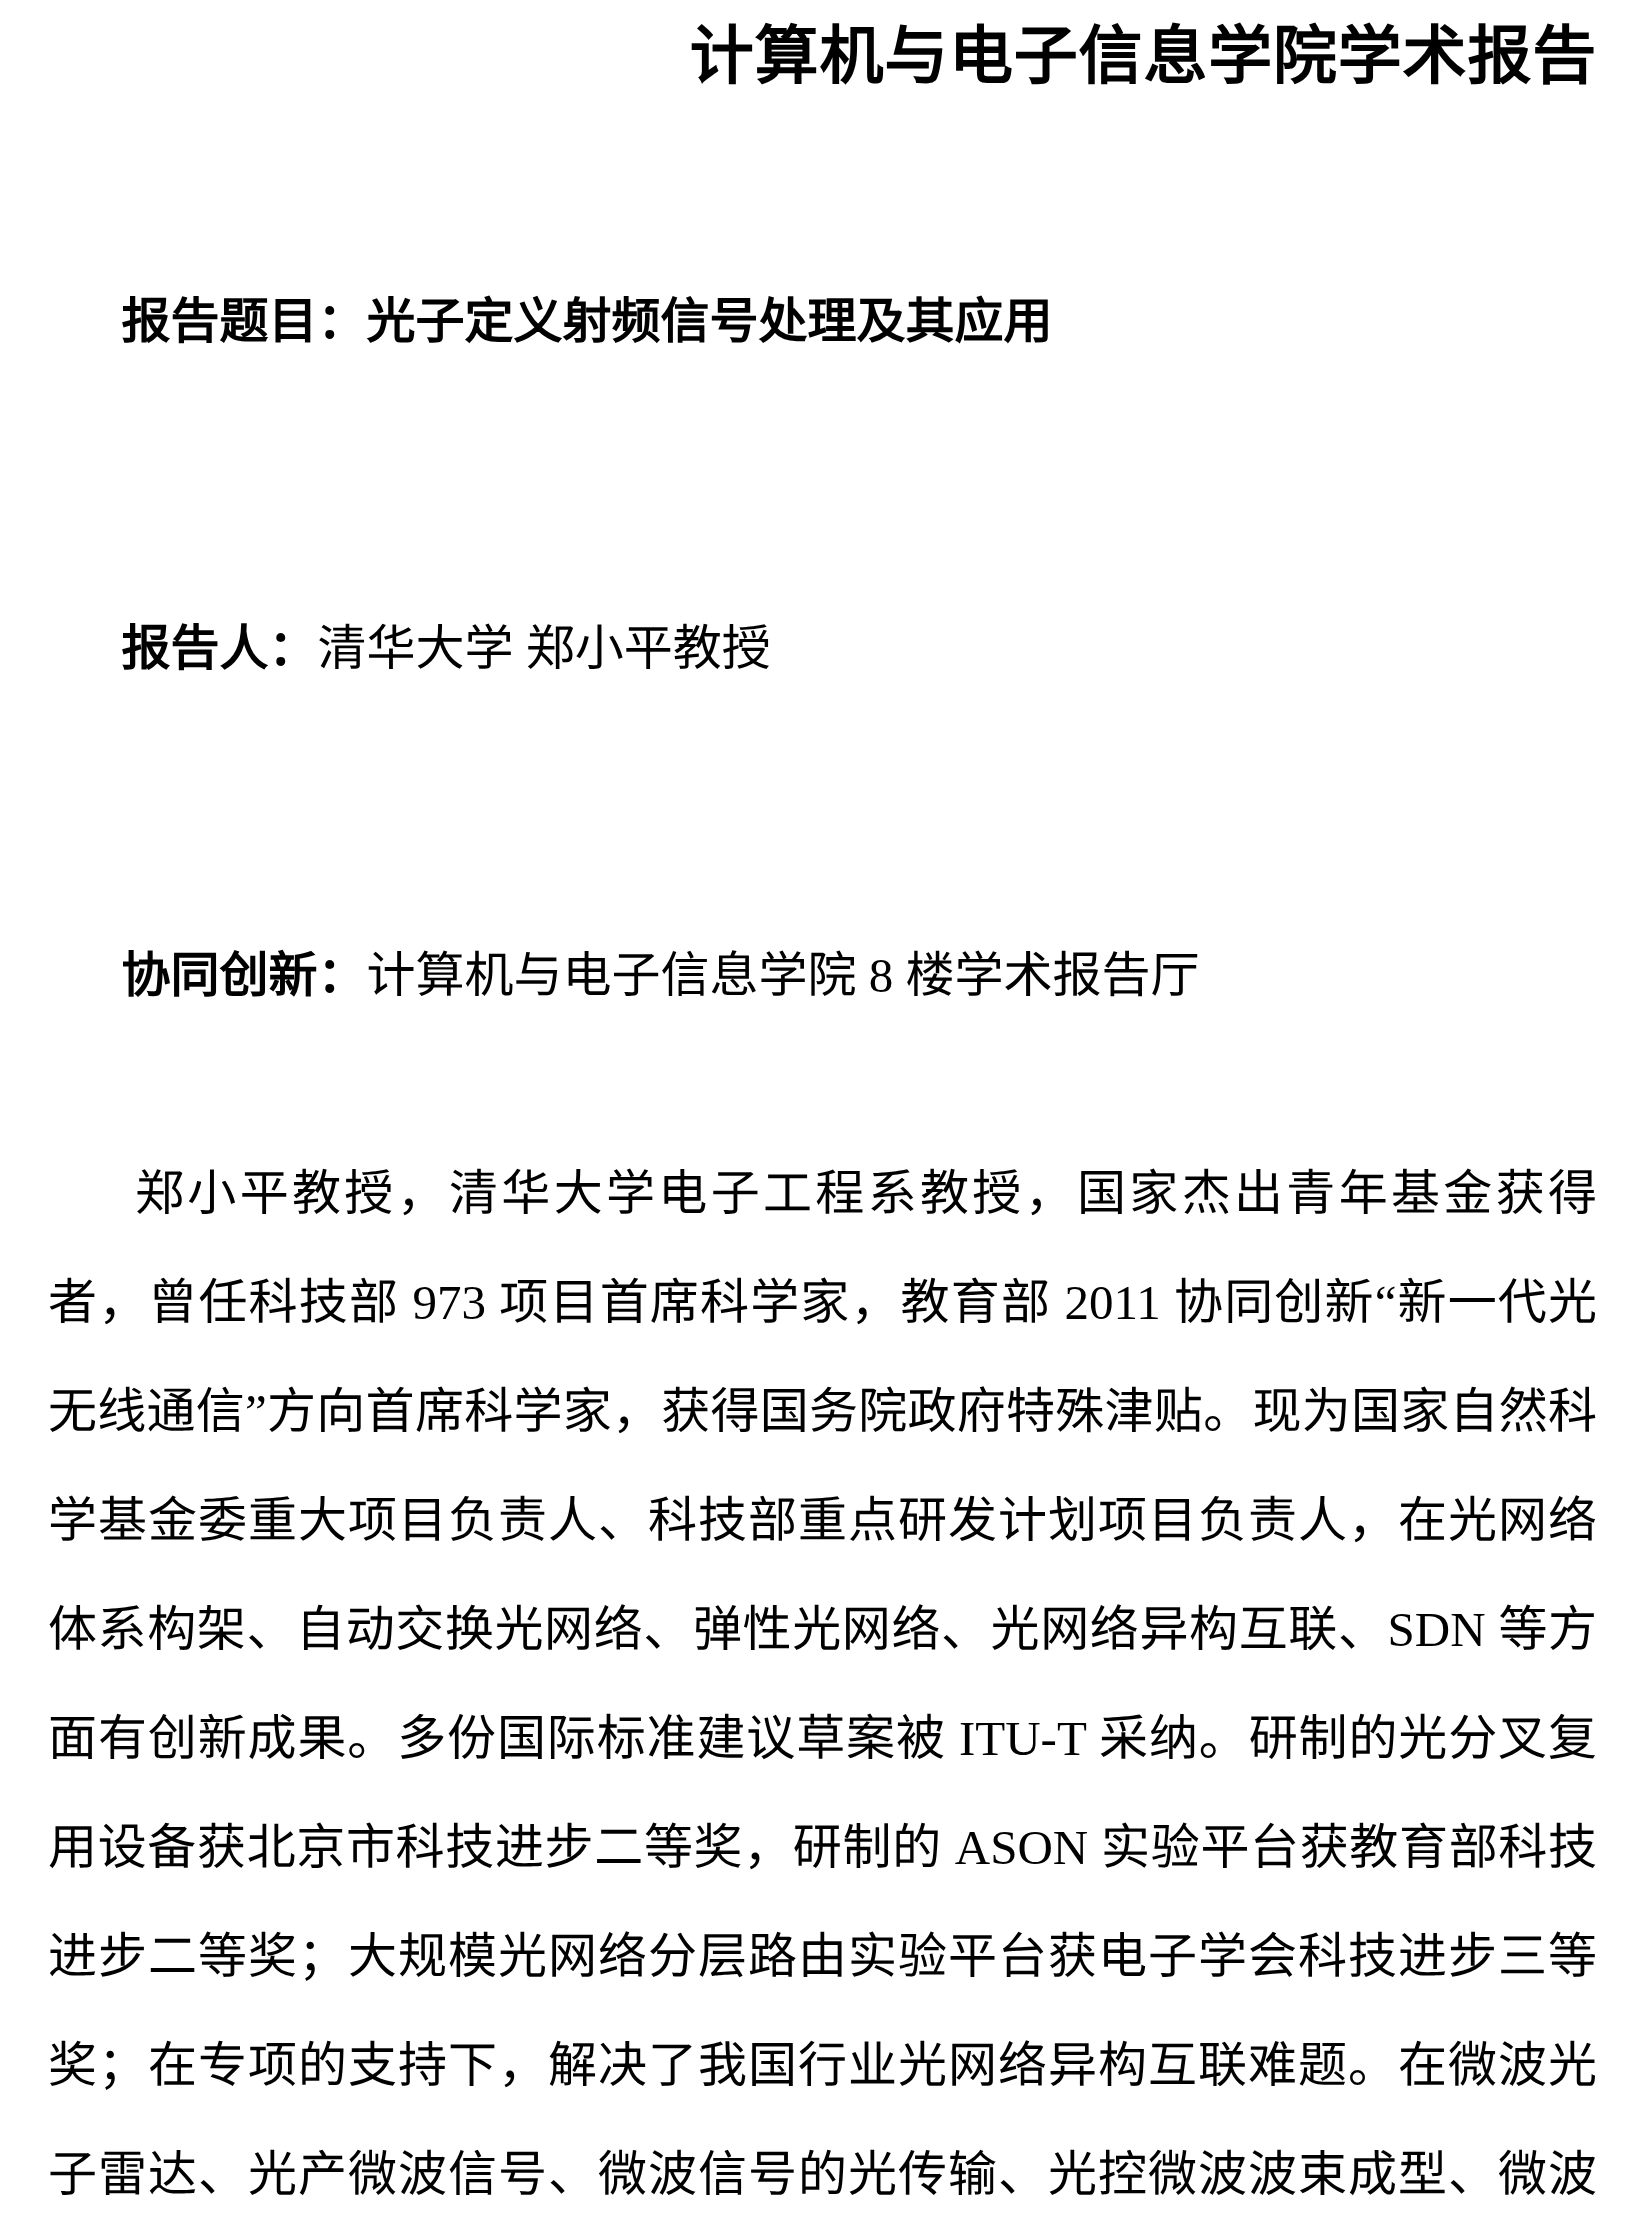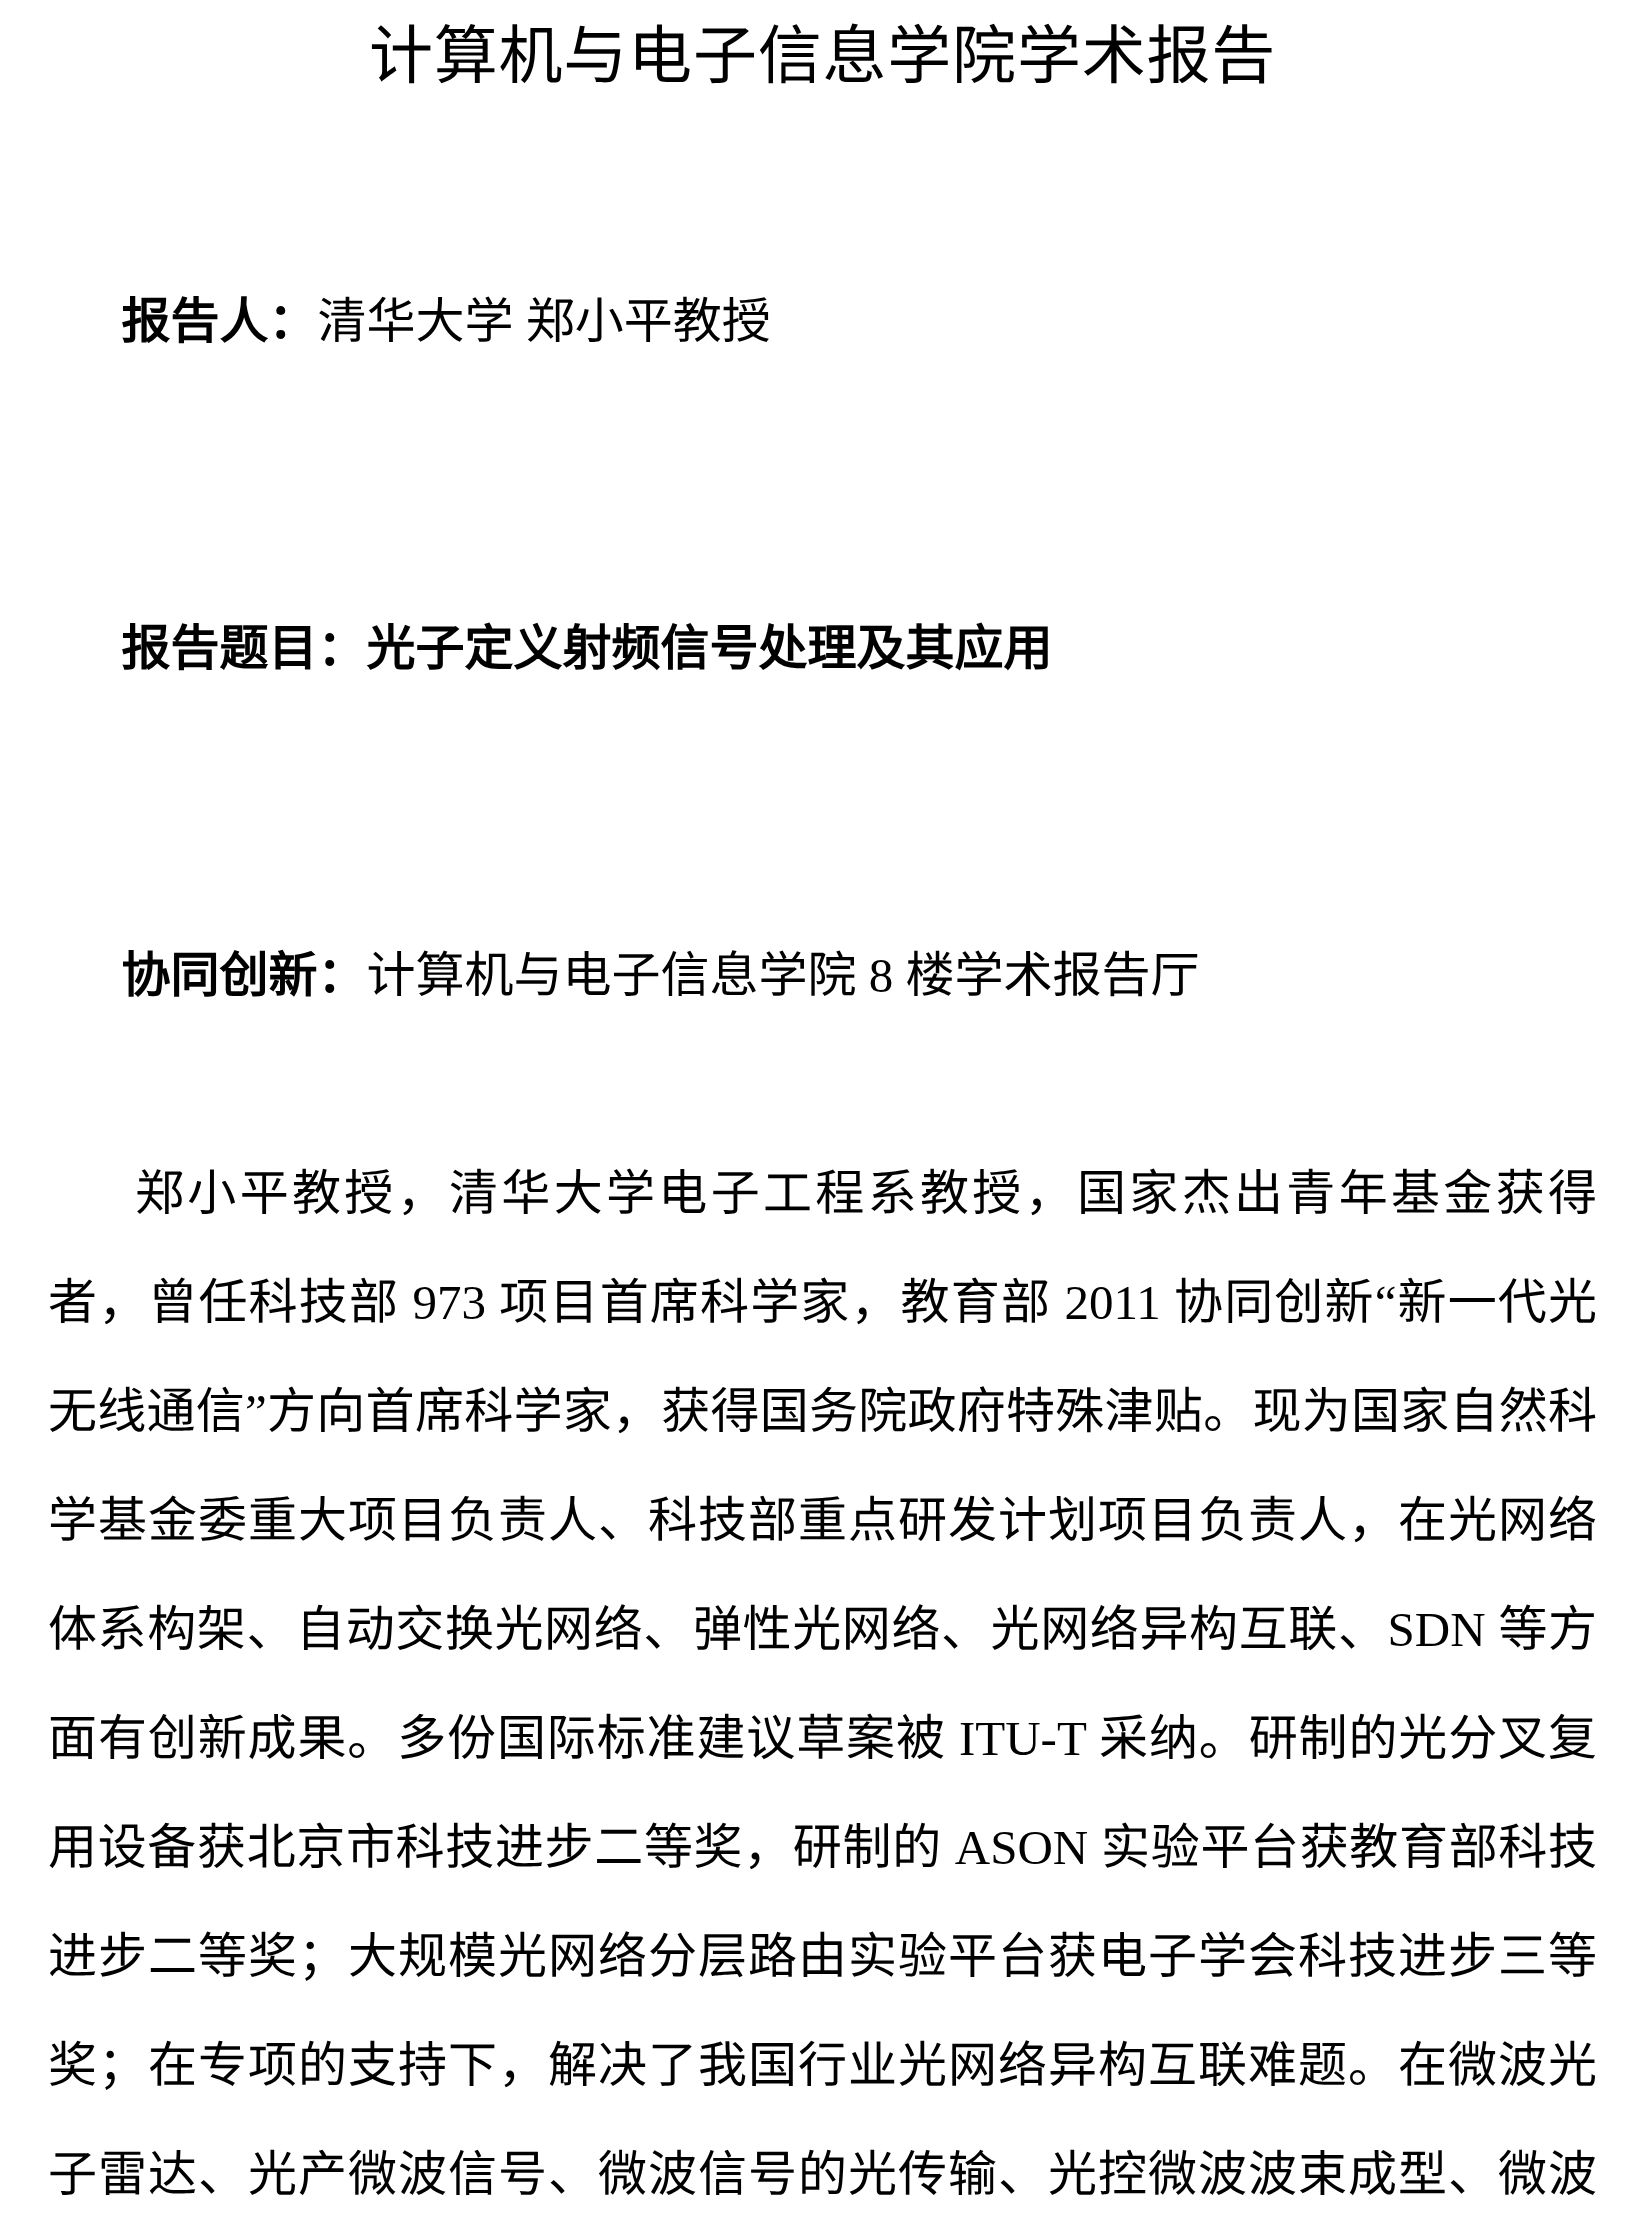--- a/index.html
+++ b/index.html
@@ -15,22 +15,22 @@
       overflow: hidden;
     }
     .page {
       box-sizing: border-box;
       width: 1645px;
       height: 2216px;
       padding: 0 48px;
     }
     .doc-title {
       font-size: 64px;
-      font-weight: 400;
-      text-align: center;
+      font-weight: 700;
+      text-align: right;
       line-height: 1.0;
       margin: 25px 0 0 0;
       letter-spacing: 0.8px;
     }
     .content {
       margin-top: 69px;
       font-size: 49px;
       line-height: 109px;
     }
     .field {
@@ -57,26 +57,26 @@
   </style>
 </head>
 <body>
 
 <div class="page">
 
   <h1 class="doc-title">计算机与电子信息学院学术报告</h1>
 
   <div class="content">
 
+    <div class="field bold-value">
+      <span class="label">报告题目：</span><span class="value">光子定义射频信号处理及其应用</span>
+    </div>
+
     <div class="field">
       <span class="label">报告人：</span><span class="value">清华大学 郑小平教授</span>
-    </div>
-
-    <div class="field bold-value">
-      <span class="label">报告题目：</span><span class="value">光子定义射频信号处理及其应用</span>
     </div>
 
 
     <div class="field">
       <span class="label">协同创新：</span><span class="value">计算机与电子信息学院 8 楼学术报告厅</span>
     </div>
 
 
     <p class="bio">郑小平教授，清华大学电子工程系教授，国家杰出青年基金获得者，曾任科技部 973 项目首席科学家，教育部 2011 协同创新“新一代光无线通信”方向首席科学家，获得国务院政府特殊津贴。现为国家自然科学基金委重大项目负责人、科技部重点研发计划项目负责人，在光网络体系构架、自动交换光网络、弹性光网络、光网络异构互联、SDN 等方面有创新成果。多份国际标准建议草案被 ITU-T 采纳。研制的光分叉复用设备获北京市科技进步二等奖，研制的 ASON 实验平台获教育部科技进步二等奖；大规模光网络分层路由实验平台获电子学会科技进步三等奖；在专项的支持下，解决了我国行业光网络异构互联难题。在微波光子雷达、光产微波信号、微波信号的光传输、光控微波波束成型、微波信号光处理、光网络与无线网的融合、空间光通信等方面有创新成果。成果获国防科工委科技进步 3 等奖 1 项。发表 SCI 论文百余篇，他引千余次，获国家发明专利 30 余项。是亚太地区最大的光通信会议（ACP）2017 年的大会共主席。</p>
 

